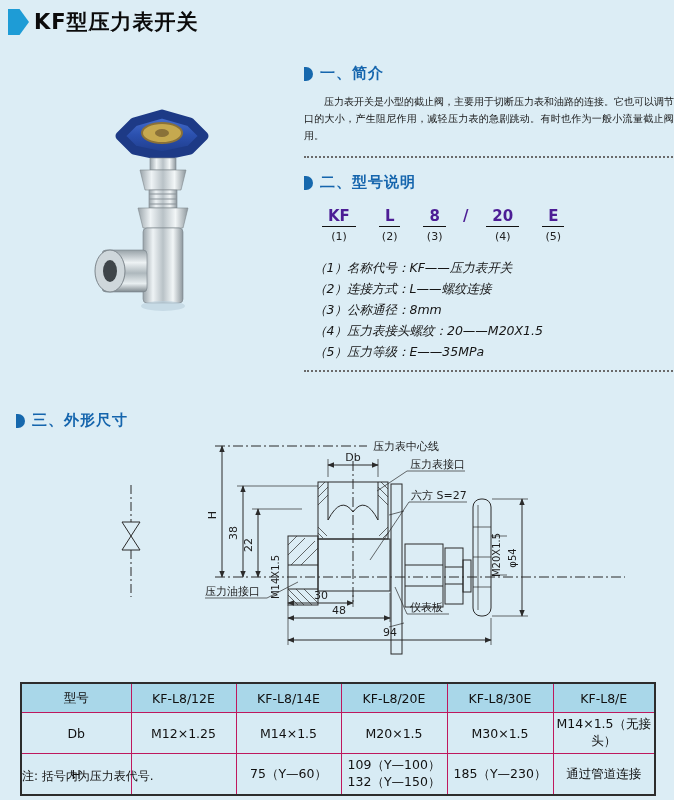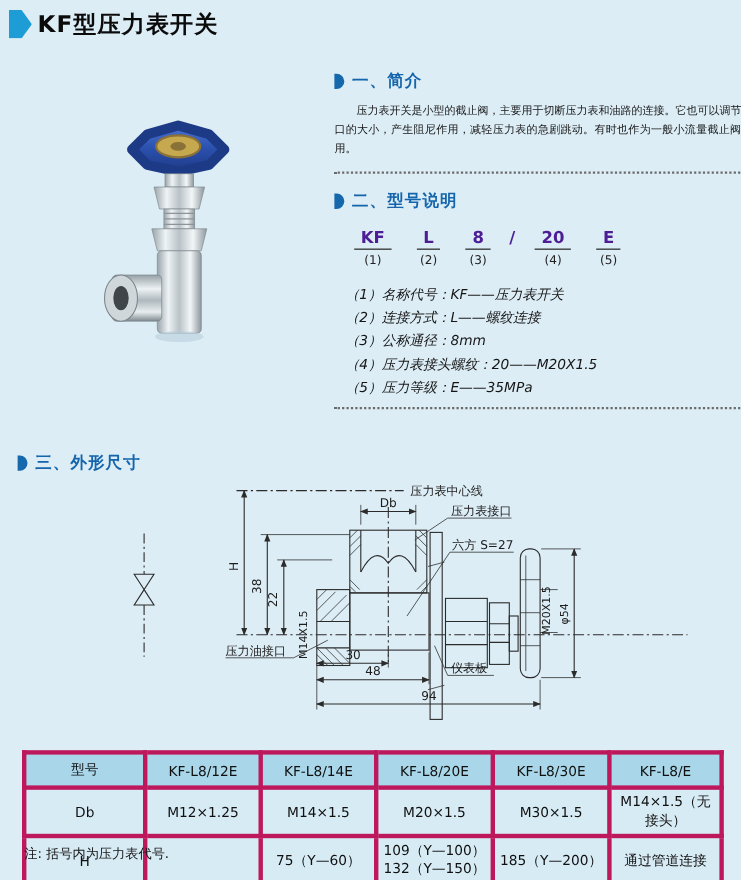--- a/index.html
+++ b/index.html
@@ -39,21 +39,21 @@
 
   
   .photo{position:absolute;left:88px;top:100px;}
   .drawing{position:absolute;left:55px;top:427px;}
   .dwg-text{font-size:11px;fill:#1d1d1d;}
   .dwg-small{font-size:10px;fill:#1d1d1d;}
 
   
   .spec-table{position:absolute;left:20px;top:682px;border-collapse:collapse;
     border:2px solid #2c2c2c;background:#d7ebf4;}
-  .spec-table td,.spec-table th{border:4px solid #be185d;text-align:center;
+  .spec-table td,.spec-table th{border:1px solid #be185d;text-align:center;
     font-size:12.5px;color:#101010;padding:3px 2px;white-space:pre-line;font-weight:normal;}
   .spec-table thead th{background:#a9d7e9;height:22px;}
   .spec-table tbody td{height:22px;}
   .note{position:absolute;left:22px;top:768px;font-size:12px;color:#161616;}
 </style>
 </head>
 <body>
 
 <div id="page">
 
@@ -331,21 +331,21 @@
         <td>M20×1.5</td>
         <td>M30×1.5</td>
         <td>M14×1.5（无接头）</td>
       </tr>
       <tr>
         <td>H</td>
         <td></td>
         <td>75（Y—60）</td>
         <td>109（Y—100）
 132（Y—150）</td>
-        <td>185（Y—200）</td>
+        <td>185（Y—230）</td>
         <td>通过管道连接</td>
       </tr>
     </tbody>
   </table>
 
   <div class="note">注: 括号内为压力表代号.</div>
 
 </div>
 
 </body></html>

